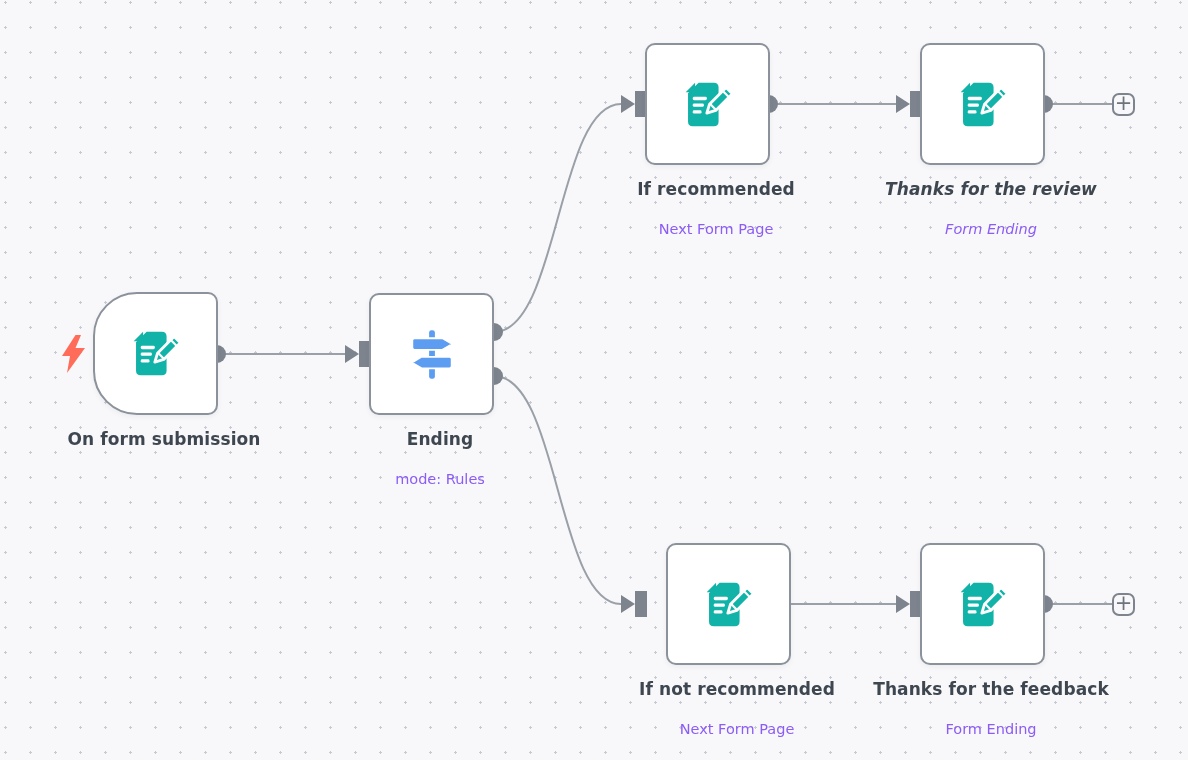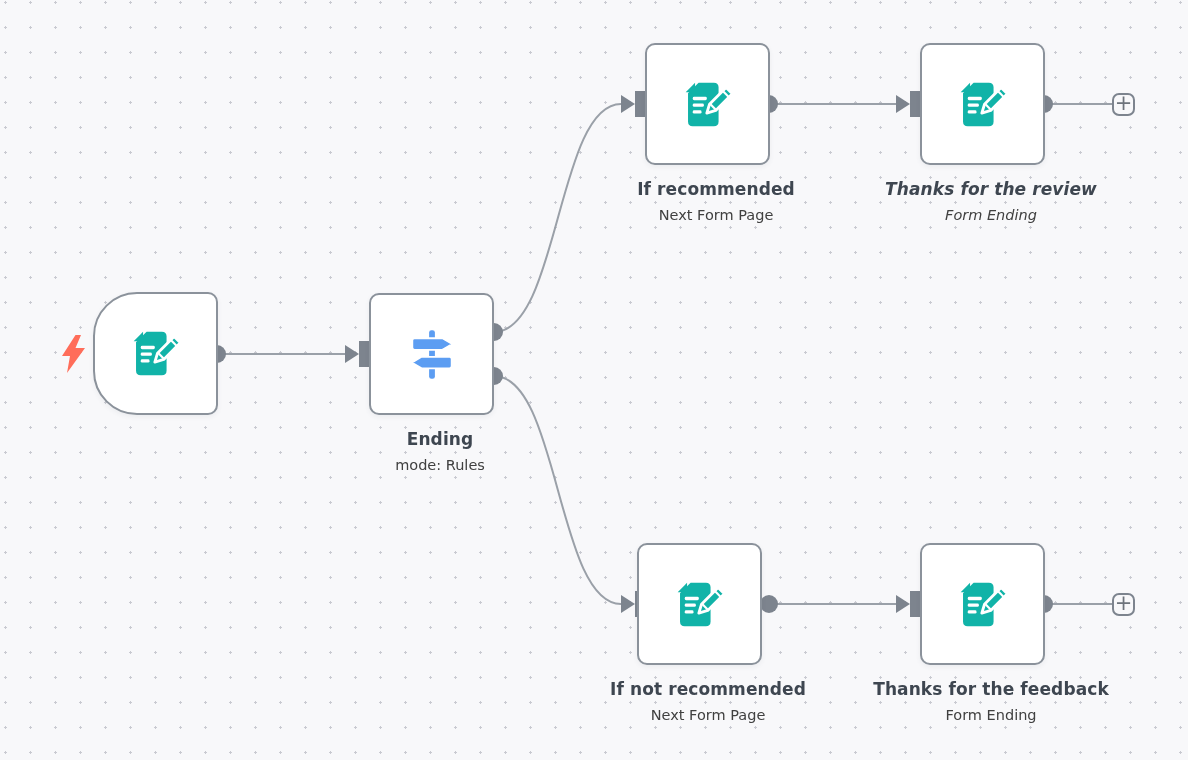--- a/index.html
+++ b/index.html
@@ -32,21 +32,21 @@
     position: absolute; top: 135px; left: 50%;
     transform: translateX(-50%);
     text-align: center; white-space: nowrap;
   }
   .trigger .node-label { top: 136px; }
   .node-title {
     font-size: 17px; font-weight: 700; color: #3e4650;
     letter-spacing: 0.1px; line-height: 22px;
   }
   .node-subtitle {
-    font-size: 14.5px; color: #404040; margin-top: 6px; line-height: 18px;
+    font-size: 14.5px; color: #8b5cf6; margin-top: 20px; line-height: 18px;
   }
   .node-subtitle:empty { display: none; }
 
   .bolt { position: absolute; left: -31px; top: 43px; width: 24px; height: 38px; }
 
   .add-btn {
     position: absolute; z-index: 2;
     box-sizing: border-box; width: 23px; height: 23px;
     border: 2px solid #7d848e; border-radius: 7px;
     background: #f8f8fa; color: #6e747c;
@@ -55,21 +55,21 @@
     cursor: pointer; user-select: none;
   }
   .add-btn span { margin-top: -2px; }
   #plus-top { left: 1112px; top: 93px; }
   #plus-bottom { left: 1112px; top: 593px; }
 
   #n-trigger  { left: 93px;  top: 292px; }
   #n-switch   { left: 369px; top: 293px; }
   #n-ifrec    { left: 645px; top: 43px; }
   #n-review   { left: 920px; top: 43px; font-style: italic; }
-  #n-ifnot    { left: 637px; top: 543px; }
+  #n-ifnot    { left: 666px; top: 543px; }
   #n-feedback { left: 920px; top: 543px; }
 </style>
 </head>
 <body>
 
 <svg class="wires" width="1188" height="760">
 
   <path class="wire" d="M217 354 H346"></path>
   <path class="wire" d="M494 332 C559 332 557 104 621 104"></path>
   <path class="wire" d="M494 376 C559 376 557 604 621 604"></path>
@@ -121,20 +121,24 @@
       <rect x="9" y="13.5" width="12" height="2.8" rx="1.2" fill="#ffffff"></rect>
       <rect x="9" y="19.2" width="9.5" height="2.8" rx="1.2" fill="#ffffff"></rect>
       <rect x="9" y="24.9" width="7.5" height="2.8" rx="1.2" fill="#ffffff"></rect>
       <g transform="rotate(45 30 18)">
         <path d="M26.5 4 h7.5 v20 l-3.75 7 l-3.75 -7 Z" fill="#11b3a8" stroke="#ffffff" stroke-width="2.4" stroke-linejoin="round"></path>
         <path d="M26.5 8 h7.5" stroke="#ffffff" stroke-width="1.8"></path>
         <path d="M26.5 23.5 h7.5" stroke="#ffffff" stroke-width="1.8"></path>
       </g>
     </svg>
   </div>
+  <div class="node-label">
+    <div class="node-title">On form submission</div>
+
+  </div>
 </div>
 
 <div class="node-wrap" id="n-switch">
   <div class="node-box">
     <svg width="56" height="51" viewBox="0 0 48 44">
       <rect x="21.5" y="1" width="5" height="42" rx="2" fill="#5c9df2"></rect>
       <path d="M9 8 H33 L41.5 13 L33 18 H9 Q7 18 7 16 V10 Q7 8 9 8 Z" fill="#5c9df2" stroke="#ffffff" stroke-width="1.6" stroke-linejoin="round"></path>
       <path d="M39 24 H15 L6.5 29 L15 34 H39 Q41 34 41 32 V26 Q41 24 39 24 Z" fill="#5c9df2" stroke="#ffffff" stroke-width="1.6" stroke-linejoin="round"></path>
     </svg>
   </div>

